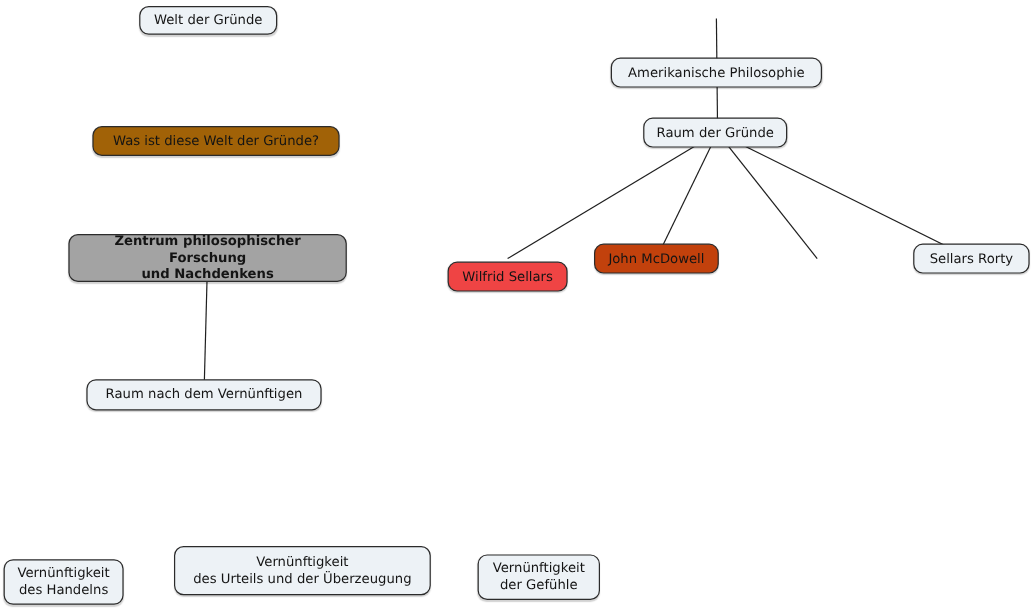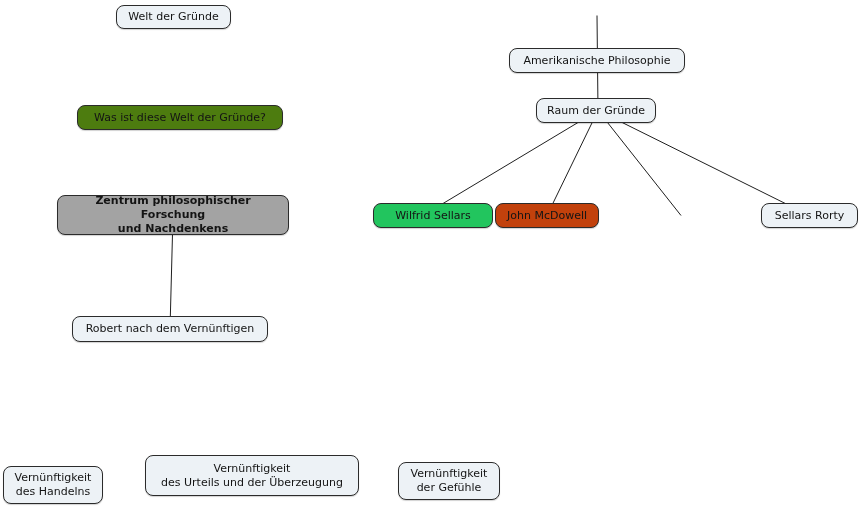--- a/index.html
+++ b/index.html
@@ -47,35 +47,35 @@
       <line x1="598" y1="110.5" x2="547" y2="215.5" stroke="#1f1f1f" stroke-width="1"></line>
       <line x1="598" y1="110.5" x2="681" y2="215.5" stroke="#1f1f1f" stroke-width="1"></line>
       <line x1="598" y1="110.5" x2="809.5" y2="215.5" stroke="#1f1f1f" stroke-width="1"></line>
       <line x1="173" y1="215" x2="170" y2="329" stroke="#1f1f1f" stroke-width="1"></line>
     </svg>
 
   <div class="node" style="left: 116px; top: 5px; width: 115px; height: 24px; background: rgb(237, 242, 246); border-color: rgb(43, 43, 43); color: rgb(20, 20, 20);">Welt der Gründe</div>
 
   <div class="node" style="left: 509px; top: 3px; width: 176px; height: 25px; background: rgb(237, 242, 246); border-color: rgb(43, 43, 43); color: rgb(20, 20, 20); margin-top: 45px;">Amerikanische Philosophie</div>
 
-  <div class="node" style="left: 77px; top: 105px; width: 206px; height: 25px; background: #4d7c0f; border-color: rgb(43, 43, 43); color: rgb(20, 20, 20);">Was ist diese Welt der Gründe?</div>
+  <div class="node" style="left: 77px; top: 105px; width: 206px; height: 25px; background: #a16207; border-color: rgb(43, 43, 43); color: rgb(20, 20, 20);">Was ist diese Welt der Gründe?</div>
 
   <div class="node" style="left: 536px; top: 98px; width: 120px; height: 25px; background: rgb(237, 242, 246); border-color: rgb(43, 43, 43); color: rgb(20, 20, 20);">Raum der Gründe</div>
 
   <div class="node" style="left: 57px; top: 195px; width: 232px; height: 40px; background: #a3a3a3; border-color: rgb(43, 43, 43); color: rgb(20, 20, 20); font-weight: bold;">Zentrum philosophischer Forschung
 und Nachdenkens</div>
 
-  <div class="node" style="left: 373px; top: 203px; width: 120px; height: 25px; background: #22c55e; border-color: rgb(43, 43, 43); color: rgb(20, 20, 20);">Wilfrid Sellars</div>
+  <div class="node" style="left: 373px; top: 218px; width: 100px; height: 25px; background: #ef4444; border-color: rgb(43, 43, 43); color: rgb(20, 20, 20);">Wilfrid Sellars</div>
 
   <div class="node" style="left: 495px; top: 203px; width: 104px; height: 25px; background: #c2410c; border-color: rgb(43, 43, 43); color: rgb(20, 20, 20);">John McDowell</div>
 
 
   <div class="node" style="left: 761px; top: 203px; width: 97px; height: 25px; background: rgb(237, 242, 246); border-color: rgb(43, 43, 43); color: rgb(20, 20, 20);">Sellars Rorty</div>
 
-  <div class="node" style="left: 72px; top: 316px; width: 196px; height: 26px; background: rgb(237, 242, 246); border-color: rgb(43, 43, 43); color: rgb(20, 20, 20);">Robert nach dem Vernünftigen</div>
+  <div class="node" style="left: 72px; top: 316px; width: 196px; height: 26px; background: rgb(237, 242, 246); border-color: rgb(43, 43, 43); color: rgb(20, 20, 20);">Raum nach dem Vernünftigen</div>
 
   <div class="node" style="left: 3px; top: 466px; width: 100px; height: 38px; background: rgb(237, 242, 246); border-color: rgb(43, 43, 43); color: rgb(20, 20, 20);">Vernünftigkeit
 des Handelns</div>
 
   <div class="node" style="left: 145px; top: 455px; width: 214px; height: 41px; background: rgb(237, 242, 246); border-color: rgb(43, 43, 43); color: rgb(20, 20, 20);">Vernünftigkeit
 des Urteils und der Überzeugung</div>
 
   <div class="node" style="left: 398px; top: 462px; width: 102px; height: 38px; background: rgb(237, 242, 246); border-color: rgb(43, 43, 43); color: rgb(20, 20, 20);">Vernünftigkeit
 der Gefühle</div>
 

